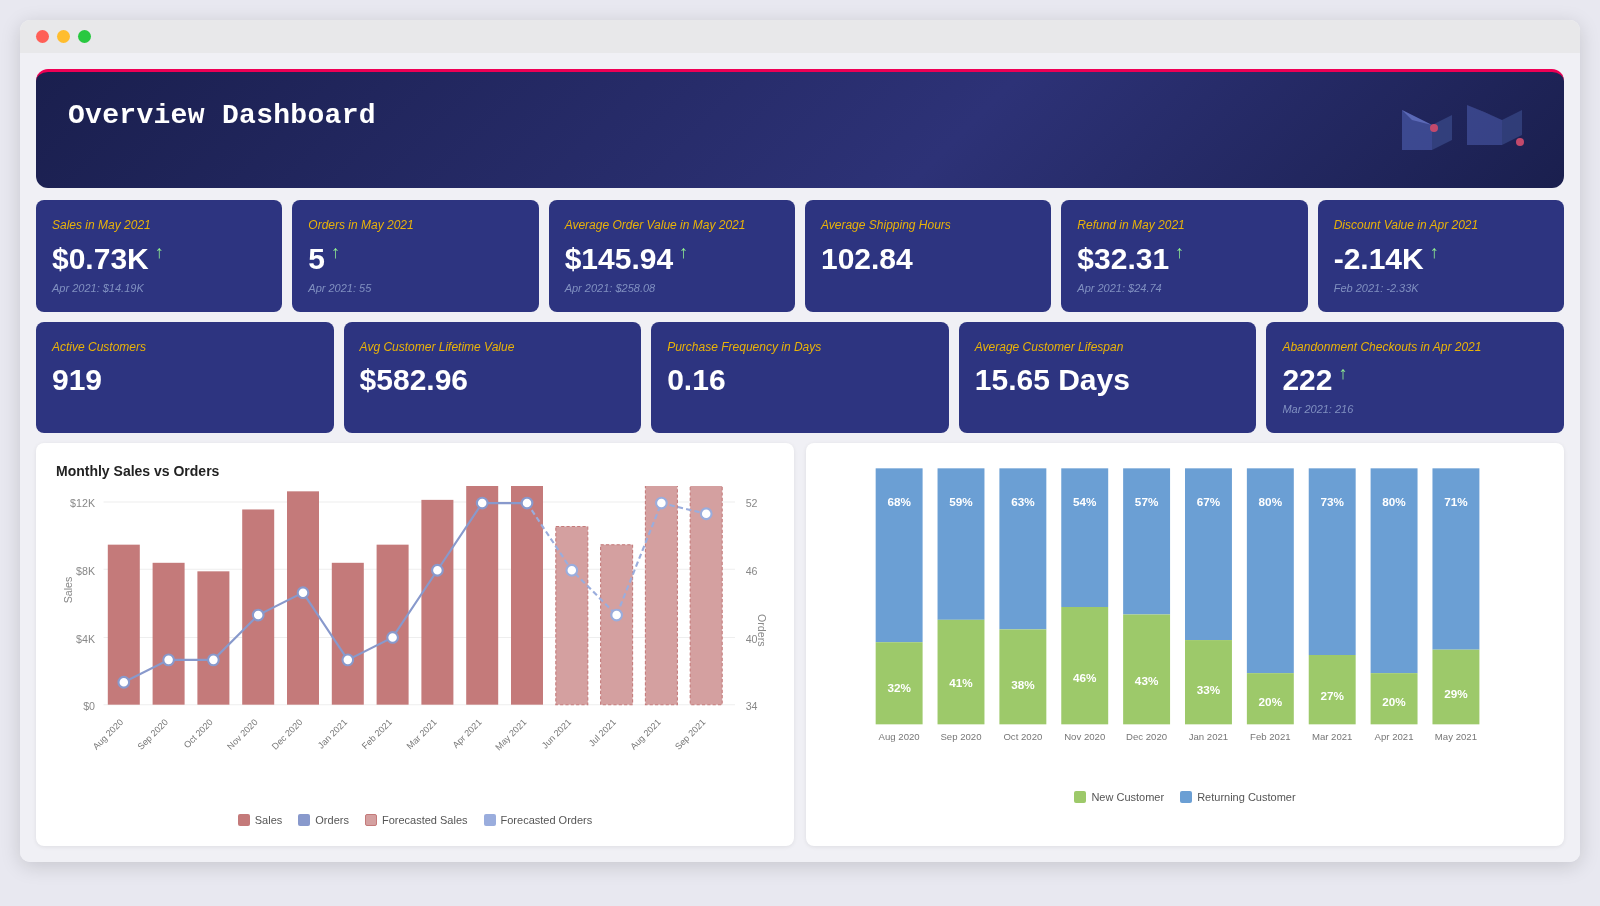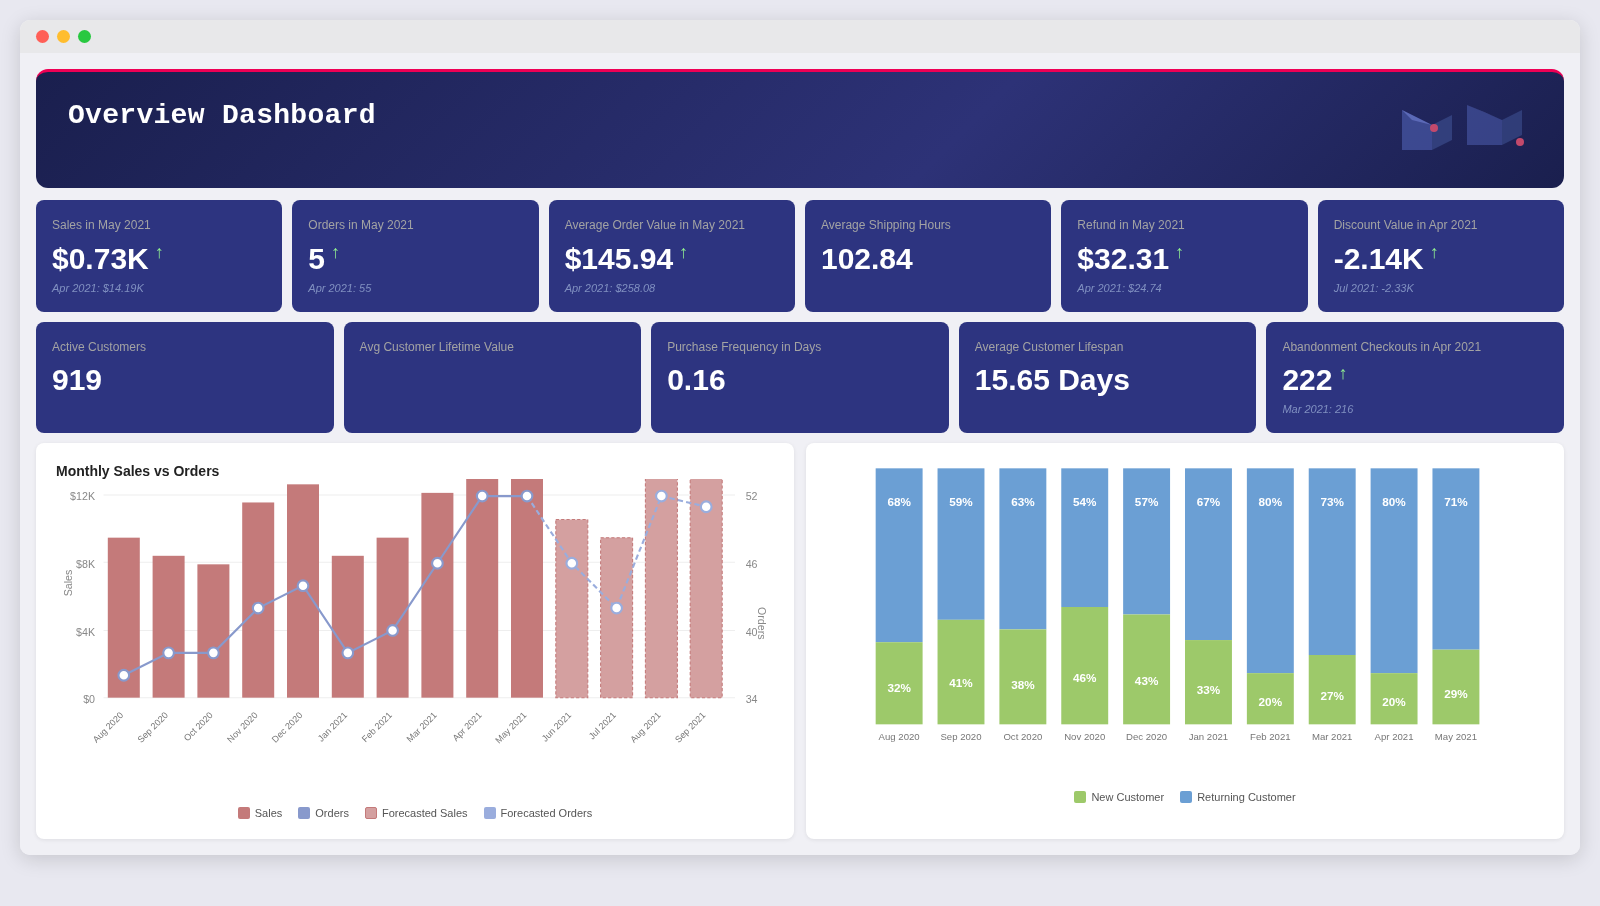--- a/index.html
+++ b/index.html
@@ -65,24 +65,25 @@
     .metrics-row-1 { grid-template-columns: repeat(6, 1fr); }
     .metrics-row-2 { grid-template-columns: repeat(5, 1fr); }
     .metric-card {
       background: #2d3480;
       border-radius: 8px;
       padding: 18px 16px;
       color: white;
     }
     .metric-card .label {
       font-size: 12px;
-      color: #a3a3a3;
+      color: #eab308;
       margin-bottom: 8px;
       line-height: 1.3;
       font-weight: 500;
+      font-style: italic;
     }
     .metric-card .value {
       font-size: 30px;
       font-weight: 700;
       color: white;
       display: flex;
       align-items: flex-start;
       gap: 6px;
     }
     .metric-card .subtext {
@@ -103,21 +104,21 @@
     .chart-card {
       background: white;
       border-radius: 8px;
       padding: 20px;
       box-shadow: 0 1px 4px rgba(0,0,0,0.08);
     }
     .chart-title {
       font-size: 14px;
       font-weight: 700;
       color: #222;
-      margin-bottom: 0;
+      margin-bottom: 7px;
     }
     .chart-area {
       width: 100%;
       height: 320px;
       position: relative;
     }
     .legend {
       display: flex;
       gap: 16px;
       justify-content: center;
@@ -187,32 +188,33 @@
 
     </div>
         <div class="metric-card">
       <div class="label">Refund in May 2021</div>
       <div class="value">$32.31 <span class="arrow-up">↑</span></div>
       <div class="subtext">Apr 2021: $24.74</div>
     </div>
         <div class="metric-card">
       <div class="label">Discount Value in Apr 2021</div>
       <div class="value">-2.14K <span class="arrow-up">↑</span></div>
-      <div class="subtext">Jul 2021: -2.33K</div>
+      <div class="subtext">Feb 2021: -2.33K</div>
     </div>
       </div>
 
     <div class="metrics-row metrics-row-2" id="metrics-row-2">
         <div class="metric-card">
       <div class="label">Active Customers</div>
       <div class="value">919</div>
 
     </div>
         <div class="metric-card">
       <div class="label">Avg Customer Lifetime Value</div>
+      <div class="value">$582.96</div>
 
     </div>
         <div class="metric-card">
       <div class="label">Purchase Frequency in Days</div>
       <div class="value">0.16</div>
 
     </div>
         <div class="metric-card">
       <div class="label">Average Customer Lifespan</div>
       <div class="value">15.65 Days</div>

